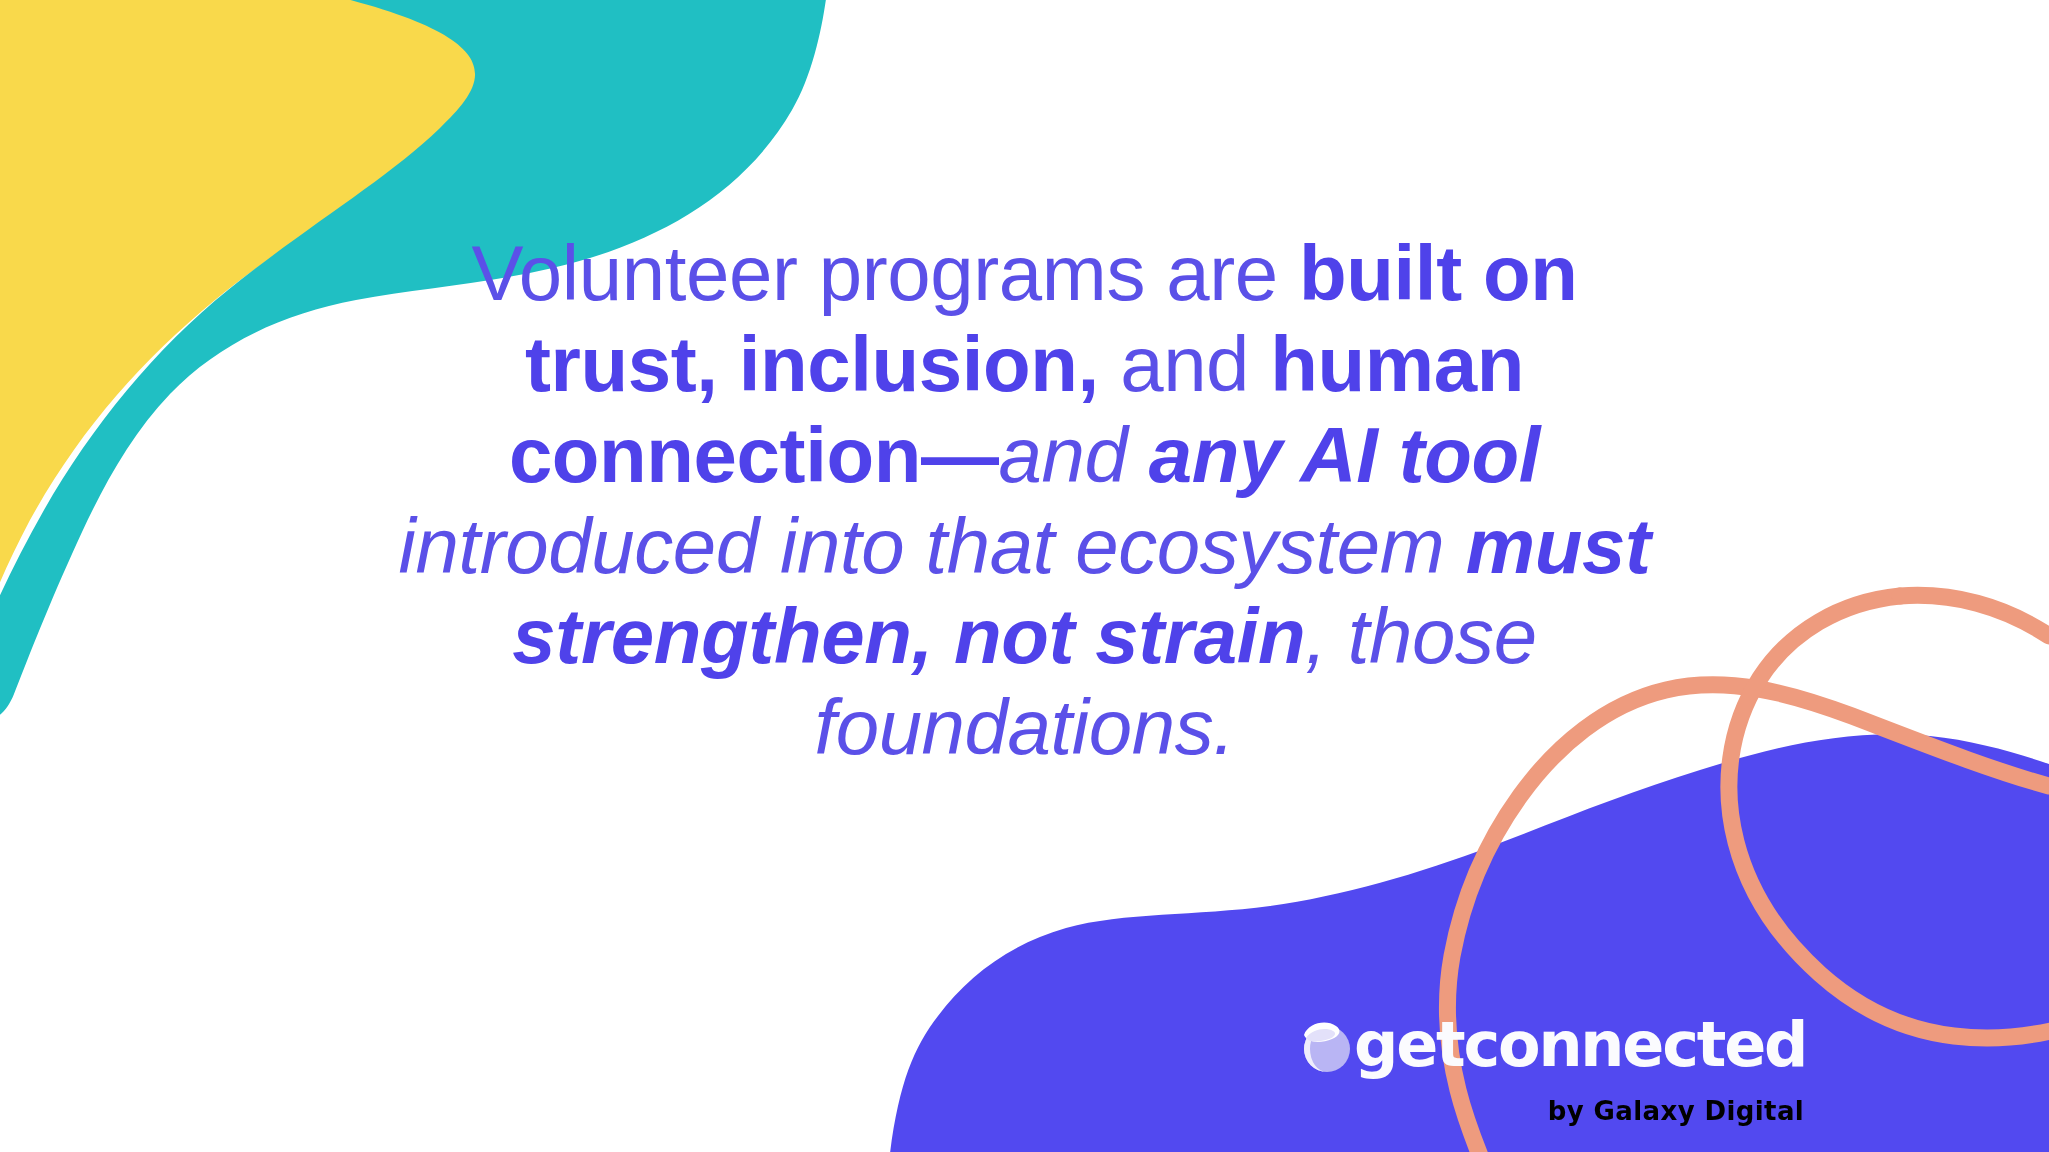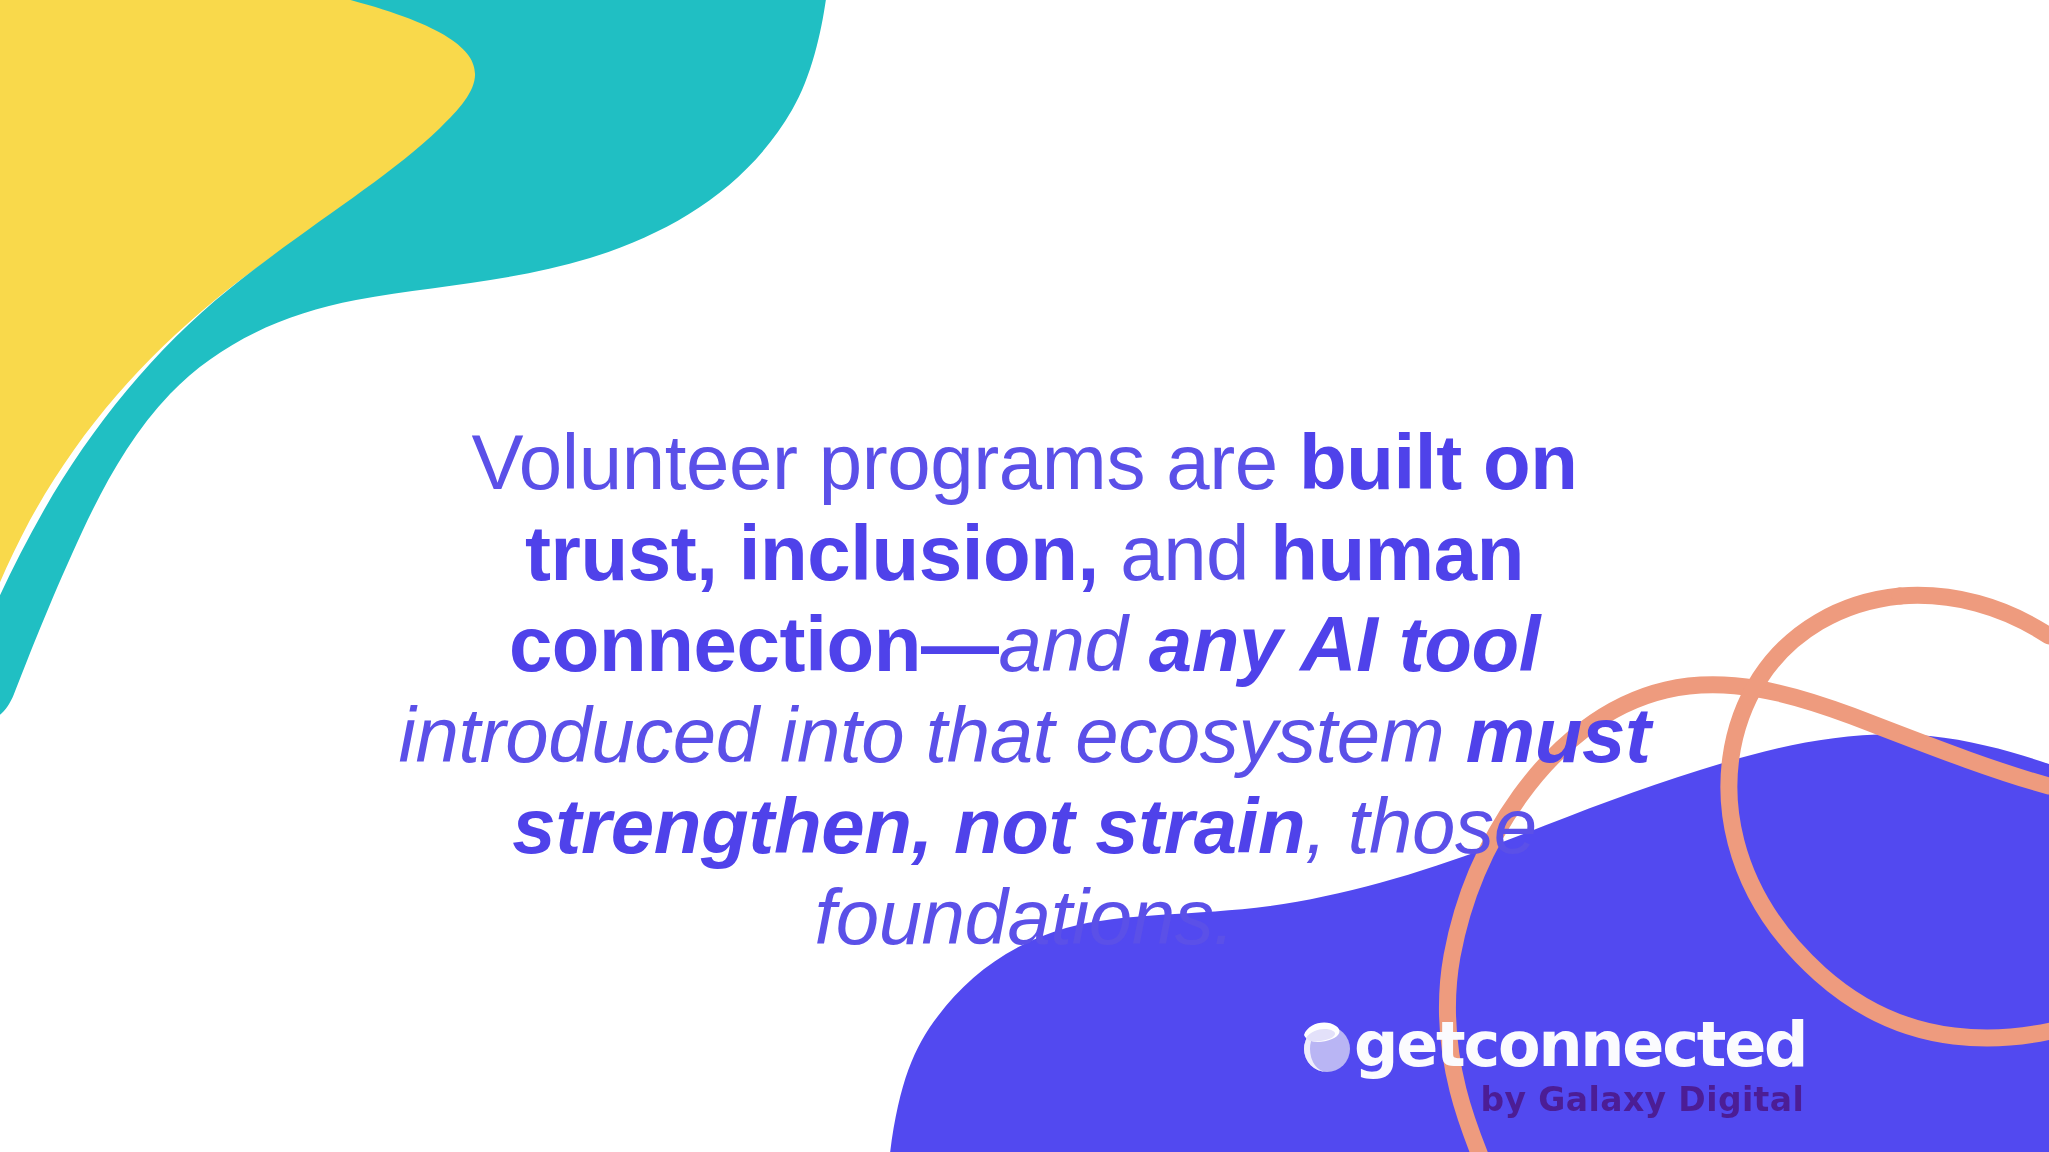--- a/index.html
+++ b/index.html
@@ -32,21 +32,21 @@
   }
 
   
   .quote-wrap {
     position: absolute;
     left: 0;
     top: 0;
     width: 2049px;
     height: 1152px;
     display: flex;
-    align-items: center;
+    align-items: flex-start;
     justify-content: center;
   }
 
   .quote {
     margin-top: 228px;
     width: 1300px;
     text-align: center;
     font-size: 78px;
     line-height: 1.165;
     letter-spacing: -0.4px;
@@ -82,25 +82,25 @@
   }
   .logo-word {
     font-size: 62px;
     font-weight: 700;
     letter-spacing: -2.2px;
     color: #fbfbfe;
     line-height: 1;
     font-family: "DejaVu Sans", sans-serif;
   }
   .logo-sub {
-    font-size: 33px;
+    font-size: 26px;
     font-weight: 700;
     letter-spacing: 0.4px;
-    color: #4c1d95;
-    margin-top: 4px;
+    color: #000000;
+    margin-top: 20px;
     margin-right: 2px;
     font-family: "DejaVu Sans", sans-serif;
   }
 </style>
 </head>
 <body>
 
 <div class="slide">
 
   <svg class="deco-layer" viewBox="0 0 2049 1152" preserveAspectRatio="none">

